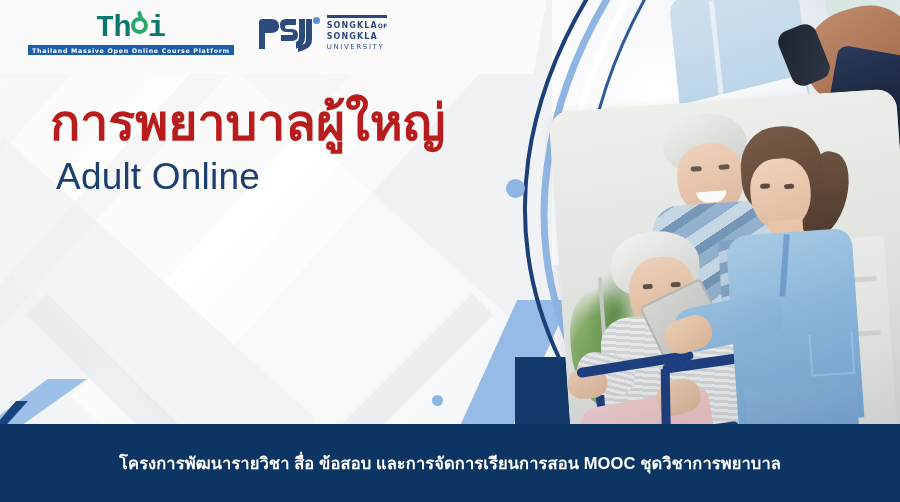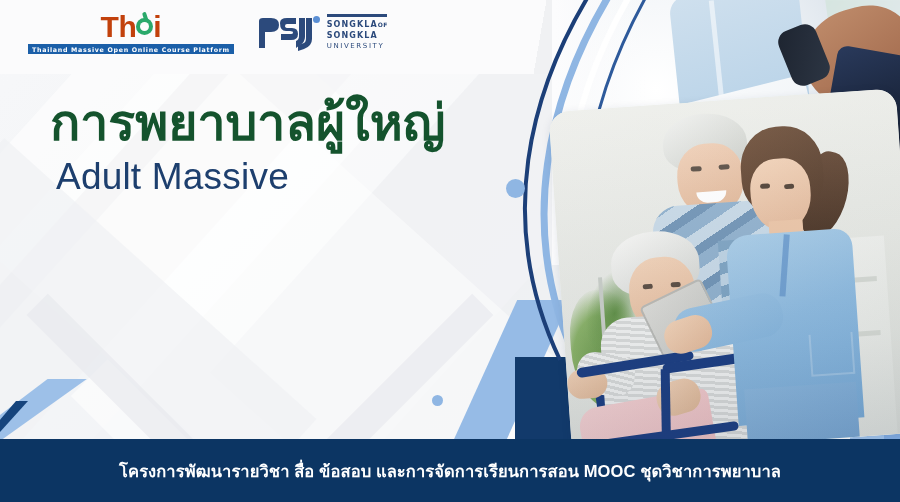--- a/index.html
+++ b/index.html
@@ -27,42 +27,42 @@
 
   
   .header-strip{position:absolute;left:0;top:0;width:900px;height:74px;background:#fbfbfc;}
   .header-strip:after{content:"";position:absolute;right:300px;top:0;width:120px;height:74px;background:linear-gradient(100deg,#fbfbfc 50%,#f0f1f3 50%);}
 
   .logos{position:absolute;left:28px;top:12px;display:flex;align-items:center;gap:22px;z-index:40;}
 
   
   .thaimooc{position:relative;display:flex;flex-direction:column;align-items:center;}
   .tm-row{display:flex;align-items:baseline;font-weight:bold;letter-spacing:-.5px;line-height:1;}
-  .tm-word{font-size:30px;color:#c2410c;font-family:Liberation Sans, sans-serif;font-weight:bold;}
+  .tm-word{font-size:30px;color:#0f766e;font-family:Liberation Mono, monospace;font-weight:bold;}
   .tm-leaf{position:relative;display:inline-block;width:17px;height:24px;}
   .tm-leaf .circ{position:absolute;left:0;top:5px;width:17px;height:17px;border-radius:50%;background:#2aa96b;}
   .tm-leaf .circ:after{content:"";position:absolute;left:4px;top:4px;width:9px;height:9px;border-radius:50%;background:#fbfbfc;}
   .tm-leaf .stem{position:absolute;left:7px;top:-1px;width:4px;height:8px;background:#2aa96b;border-radius:2px 2px 0 0;transform:rotate(-18deg);}
   .tm-sub{margin-top:2px;background:#1b5fa8;color:#ffffff;font-size:6.3px;letter-spacing:.7px;padding:1.5px 4px;font-weight:bold;white-space:nowrap;font-family:"DejaVu Sans",sans-serif;}
 
   
   .psu{display:flex;align-items:center;gap:9px;}
   .psu-mark{position:relative;width:62px;height:36px;}
   .psu-mark svg{display:block;}
   .psu-dot{position:absolute;right:-2px;top:1px;width:7px;height:7px;border-radius:50%;background:#5b8fd4;}
   .psu-text{border-left:0;padding-left:0;}
   .psu-bar{width:60px;height:3px;background:#2c4a7c;margin-bottom:3px;}
   .psu-l{font-size:8px;font-weight:bold;color:#2c4a7c;letter-spacing:1.1px;line-height:1.35;font-family:"DejaVu Sans",sans-serif;}
   .psu-l .small{font-size:6px;letter-spacing:.4px;}
   .psu-l.thin{font-weight:normal;letter-spacing:1.6px;font-size:7px;}
 
   
   .title-block{position:absolute;left:50px;top:96px;z-index:30;}
   .title-th{
-    font-size:50px;font-weight:bold;color:#14532d;line-height:1.08;
+    font-size:50px;font-weight:bold;color:#b91c1c;line-height:1.08;
     font-family:"Liberation Sans","DejaVu Sans",sans-serif;
     letter-spacing:0px;white-space:nowrap;
   }
   .title-en{
     font-size:37px;color:#1d3f6e;margin-top:6px;margin-left:6px;
     font-family:"Liberation Sans","DejaVu Sans",sans-serif;
     letter-spacing:.2px;white-space:nowrap;
   }
 
   
@@ -159,21 +159,21 @@
   .pi.n-lanyard{left:222px;top:138px;width:6px;height:62px;background:#6f9fd0;transform:rotate(8deg);}
   .pi.n-arm{left:110px;top:200px;width:110px;height:44px;background:linear-gradient(160deg,#9cc4e4,#87b6dd);border-radius:20px;transform:rotate(-8deg);}
   .pi.n-hand{left:100px;top:214px;width:48px;height:34px;background:linear-gradient(150deg,#f3d4b9,#e2b99a);border-radius:16px;transform:rotate(-14deg);}
   .pi.n-pants{left:176px;top:290px;width:112px;height:56px;background:linear-gradient(160deg,#8cb8de,#7aa8d4);}
   .pi.n-pocket{left:244px;top:240px;width:40px;height:40px;border:2px solid rgba(255,255,255,.22);border-top:none;}
 
   .pi.shadow{left:0;top:0;width:348px;height:345px;background:linear-gradient(to bottom,rgba(255,255,255,.12),rgba(30,45,70,.05) 70%,rgba(30,45,70,.12));}
 
   
   .bottom-bar{
-    position:absolute;left:0;bottom:0;width:900px;height:63px;
+    position:absolute;left:0;bottom:0;width:900px;height:78px;
     background:#0c3563;z-index:60;
     display:flex;align-items:center;justify-content:center;
   }
   .bottom-bar .caption{
     color:#ffffff;font-size:16.5px;font-weight:bold;letter-spacing:.1px;
     font-family:"Liberation Sans","DejaVu Sans",sans-serif;white-space:nowrap;
   }
   .bar-accent{position:absolute;left:0;bottom:61px;width:140px;height:62px;z-index:21;
     clip-path:polygon(0% 58%,34% 0%,62% 0%,0% 100%);background:#9dc0e8;}
   .bar-accent2{position:absolute;left:-8px;bottom:61px;width:60px;height:40px;z-index:21;
@@ -312,20 +312,20 @@
         <div class="psu-l"><span>SONGKLA</span><span class="small">OF</span></div>
         <div class="psu-l">SONGKLA</div>
         <div class="psu-l thin">UNIVERSITY</div>
       </div>
     </div>
 
   </div>
 
   <div class="title-block">
     <div class="title-th">การพยาบาลผู้ใหญ่</div>
-    <div class="title-en">Adult Massive</div>
+    <div class="title-en">Adult Online</div>
   </div>
 
   <div class="bottom-bar">
     <div class="caption">โครงการพัฒนารายวิชา สื่อ ข้อสอบ และการจัดการเรียนการสอน MOOC ชุดวิชาการพยาบาล</div>
   </div>
 
 </div>
 
 </body></html>

